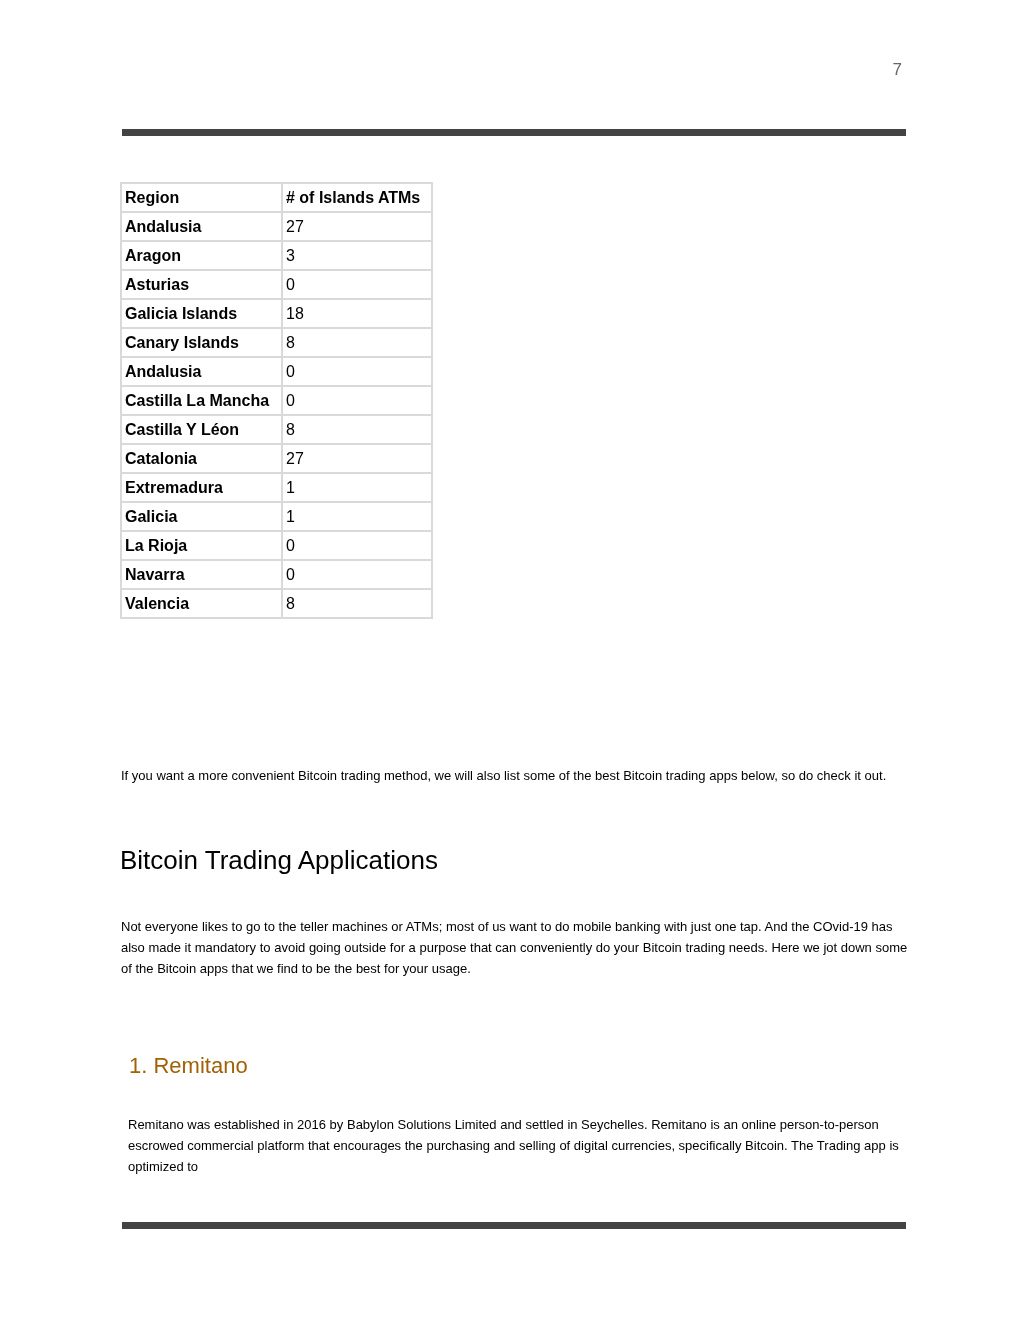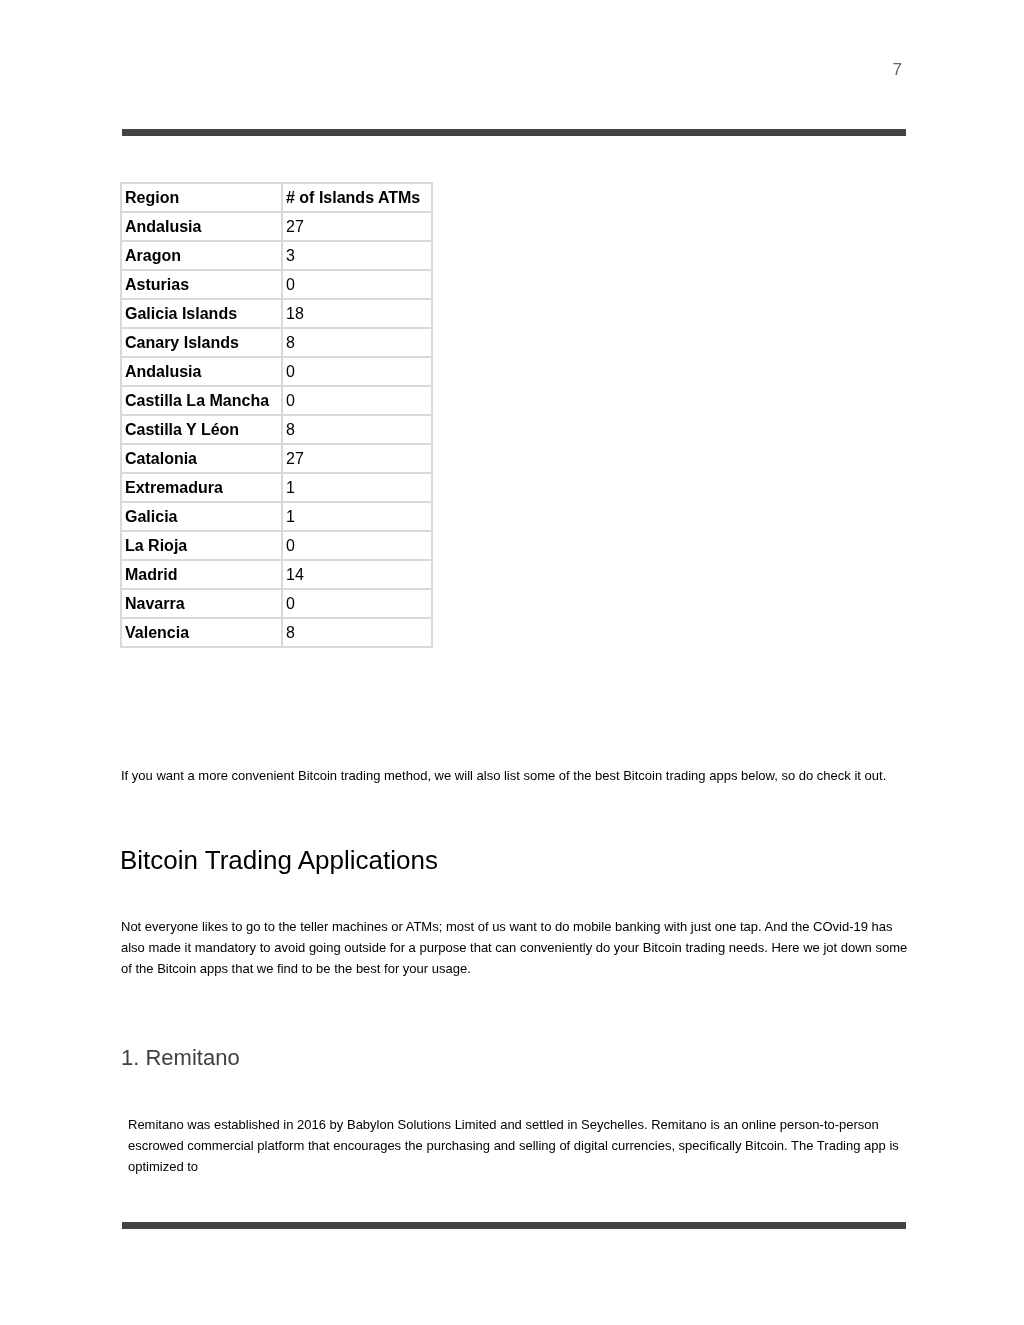--- a/index.html
+++ b/index.html
@@ -10,21 +10,21 @@
     .rule.bottom { top: 1222px; }
     table.atm { position: absolute; left: 120px; top: 182px; border-collapse: collapse; font-size: 16px; padding-left: 28px; }
     table.atm td { border: 2px solid #d9d9d9; height: 27px; padding: 0 4px 0 3px; vertical-align: middle; line-height: 27px; }
     table.atm td.region { width: 152px; font-weight: bold; }
     table.atm td.count { width: 141px; }
     table.atm tr.head td { font-weight: bold; }
     .p { position: absolute; left: 121px; width: 790px; font-size: 13px; line-height: 21px; }
     .p1 { top: 765px; }
     .h2 { position: absolute; left: 120px; top: 845px; font-size: 26px; font-weight: normal; margin: 0; }
     .p2 { top: 916px; }
-    .h3 { position: absolute; left: 121px; top: 1045px; font-size: 22px; color: #404040; font-weight: normal; margin: 0; }
+    .h3 { position: absolute; left: 121px; top: 1045px; font-size: 22px; color: #a16207; font-weight: normal; margin: 8px; }
     .p3 { top: 1107px; }
   </style>
 </head>
 <body>
 
 <div class="page-number">7</div>
 <div class="rule top"></div>
 
 <table class="atm">
   <tbody id="atm-body">
@@ -74,24 +74,20 @@
       </tr>
     <tr>
         <td class="region">Galicia</td>
         <td class="count">1</td>
       </tr>
     <tr>
         <td class="region">La Rioja</td>
         <td class="count">0</td>
       </tr>
     <tr>
-        <td class="region">Madrid</td>
-        <td class="count">14</td>
-      </tr>
-    <tr>
         <td class="region">Navarra</td>
         <td class="count">0</td>
       </tr>
     <tr>
         <td class="region">Valencia</td>
         <td class="count">8</td>
       </tr>
   </tbody>
 </table>
 

